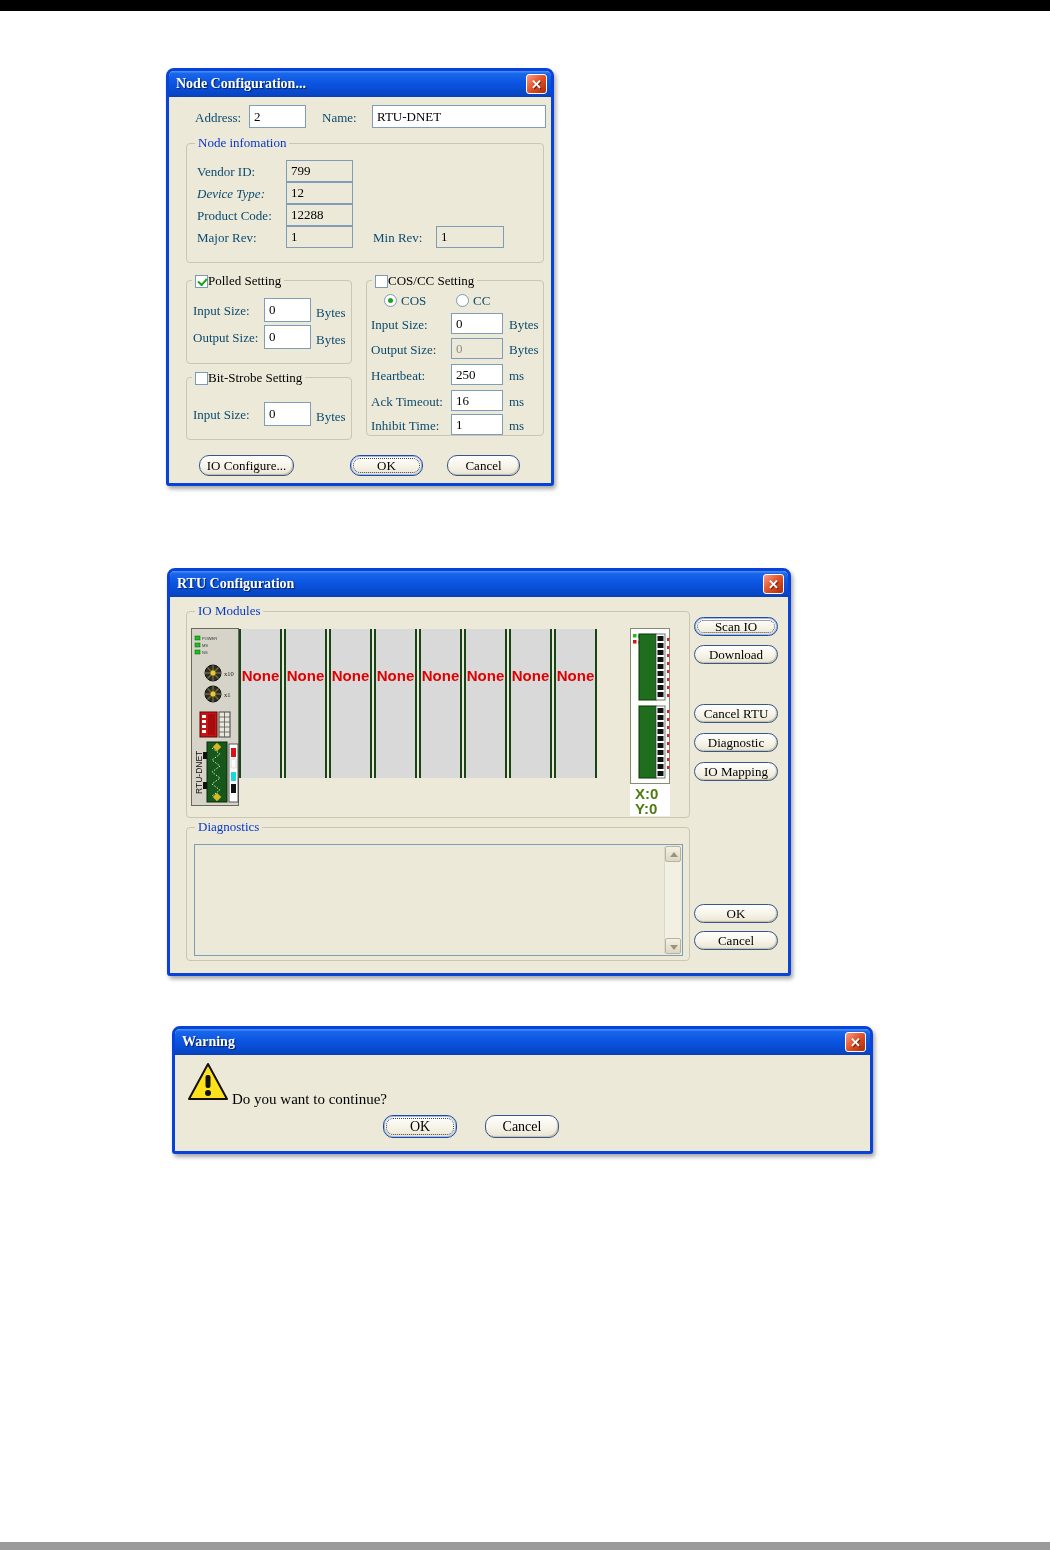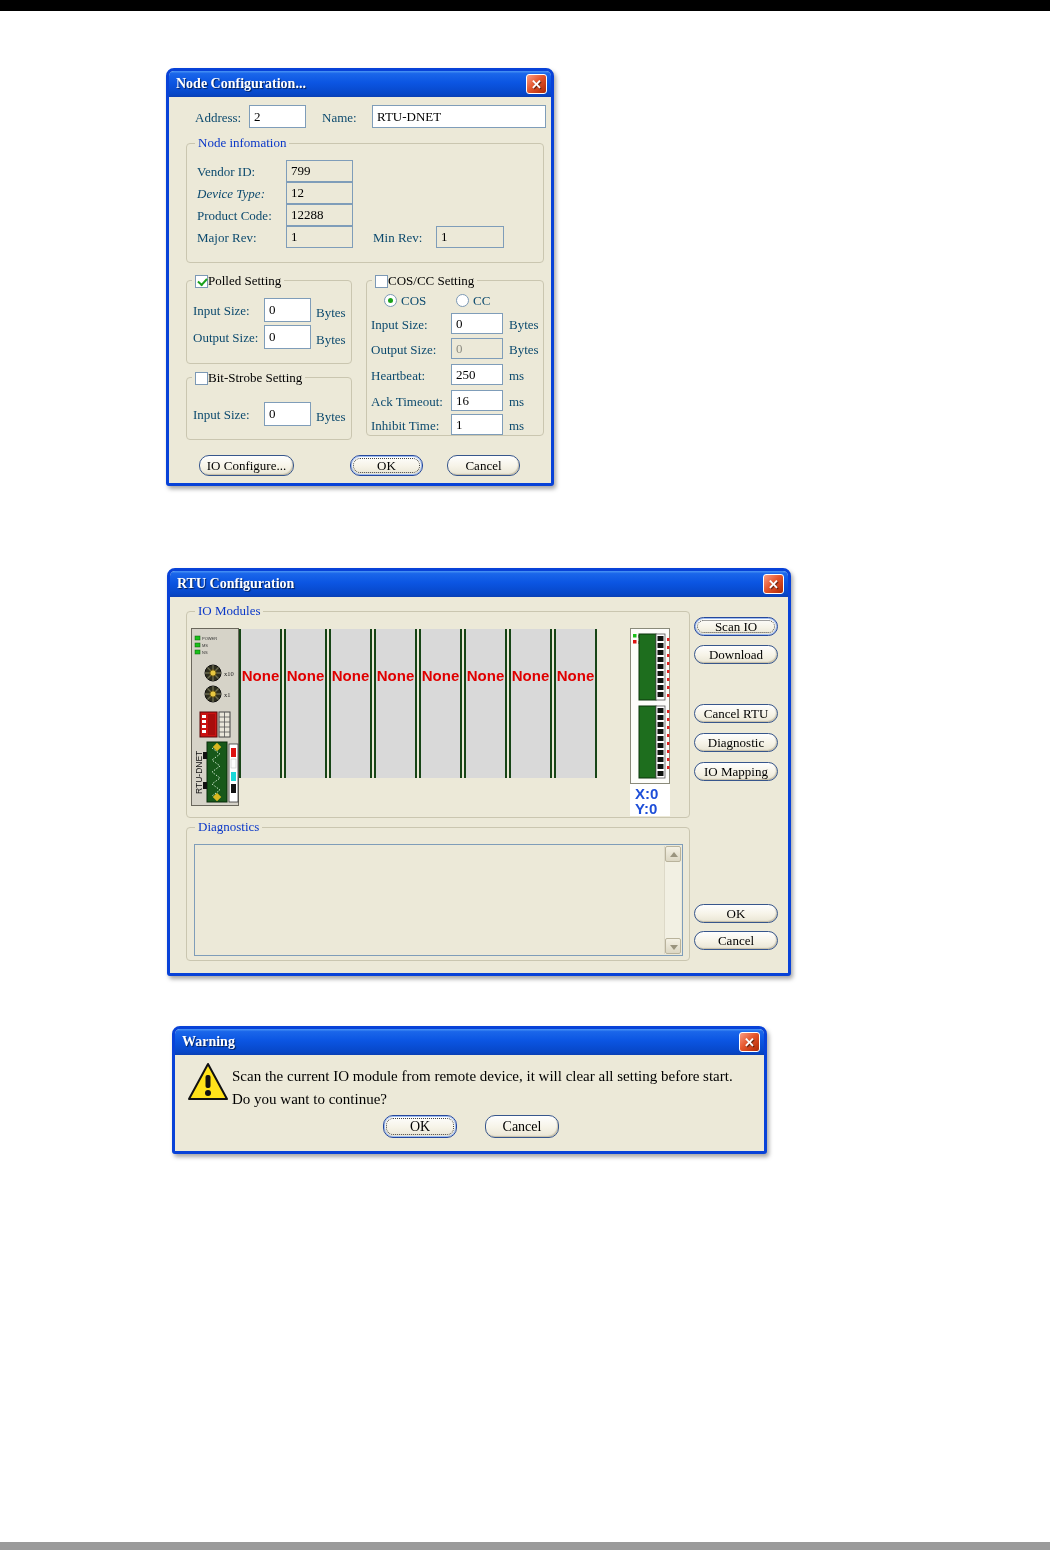--- a/index.html
+++ b/index.html
@@ -52,21 +52,21 @@
   .radio { position:absolute; width:13px; height:13px; border-radius:50%; background:#fff; border:1px solid #7c99b5; }
   .radio.sel::after { content:""; position:absolute; left:3px; top:3px; width:5px; height:5px; border-radius:50%; background:#1ca11c; }
 
   
   .slots { position:absolute; display:flex; }
   .slot { width:43px; height:149px; background:#d9d9d9; border-left:2px solid #174517; border-right:2px solid #174517;
           margin-right:2px; text-align:center; }
   .slot span { display:inline-block; margin-top:38px; color:#e00000; font-weight:bold; font-size:15px;
           font-family:"Liberation Sans", sans-serif; }
 
-  .xy { font-family:"Liberation Sans", sans-serif; font-weight:bold; font-size:15px; line-height:15px; color:#1d4ed8; }
+  .xy { font-family:"Liberation Sans", sans-serif; font-weight:bold; font-size:15px; line-height:15px; color:#4d7c0f; }
 
   
   .textarea { position:absolute; border:1px solid #7f9db9; background:#ece9d8; }
   .vscroll { position:absolute; top:1px; right:1px; bottom:1px; width:17px; background:#f2f0e3; border-left:1px solid #ddd9c8; }
   .sbtn { position:absolute; left:0; width:16px; height:16px; background:linear-gradient(180deg,#f4f1e4,#dcd7c3);
           border:1px solid #b9b39c; border-radius:2px; }
   .sbtn.up { top:0; } .sbtn.down { bottom:0; }
   .sbtn.up::before { content:""; position:absolute; left:4px; top:5px; border-left:4px solid transparent;
           border-right:4px solid transparent; border-bottom:5px solid #9a947e; }
   .sbtn.down::before { content:""; position:absolute; left:4px; top:6px; border-left:4px solid transparent;
@@ -311,30 +311,29 @@
             <div class="sbtn down"></div>
           </div>
         </div>
       </div>
 
       <button class="btn" style="left:524px; top:307px; width:84px; height:19px;">OK</button>
       <button class="btn" style="left:524px; top:334px; width:84px; height:19px;">Cancel</button>
     </div>
   </div>
 
-  <div class="xp-window" style="left:172px; top:1026px; width:595px; height:128px;">
+  <div class="xp-window" style="left:172px; top:1026px; width:701px; height:128px;">
     <div class="titlebar">
       <span class="title-text">Warning</span>
       <span class="close-btn"></span>
     </div>
     <div class="client">
       <svg class="abs" style="left:13px; top:7px;" width="40" height="40" viewBox="0 0 40 40">
         <polygon points="20,2 39,37 1,37" fill="#ffe21a" stroke="#111" stroke-width="2" stroke-linejoin="round"></polygon>
         <rect x="17.5" y="13" width="5" height="13" rx="2" fill="#111"></rect>
         <circle cx="20" cy="31" r="3" fill="#111"></circle>
       </svg>
-      <span class="warn-text" style="left:57px; top:13px;">Scan the current IO module from remote device, it will clear all setting before start.</span>
       <span class="warn-text" style="left:57px; top:36px;">Do you want to continue?</span>
       <button class="btn focused" style="left:208px; top:60px; width:74px; height:23px; font-size:14px;">OK</button>
       <button class="btn" style="left:310px; top:60px; width:74px; height:23px; font-size:14px;">Cancel</button>
     </div>
   </div>
 </div>
 
 </body></html>

